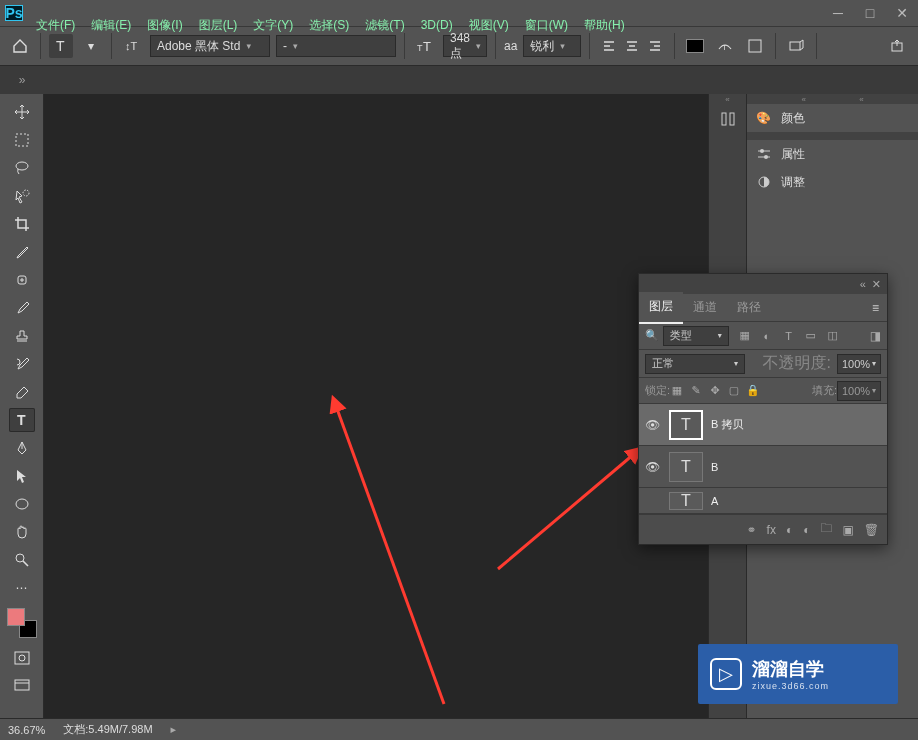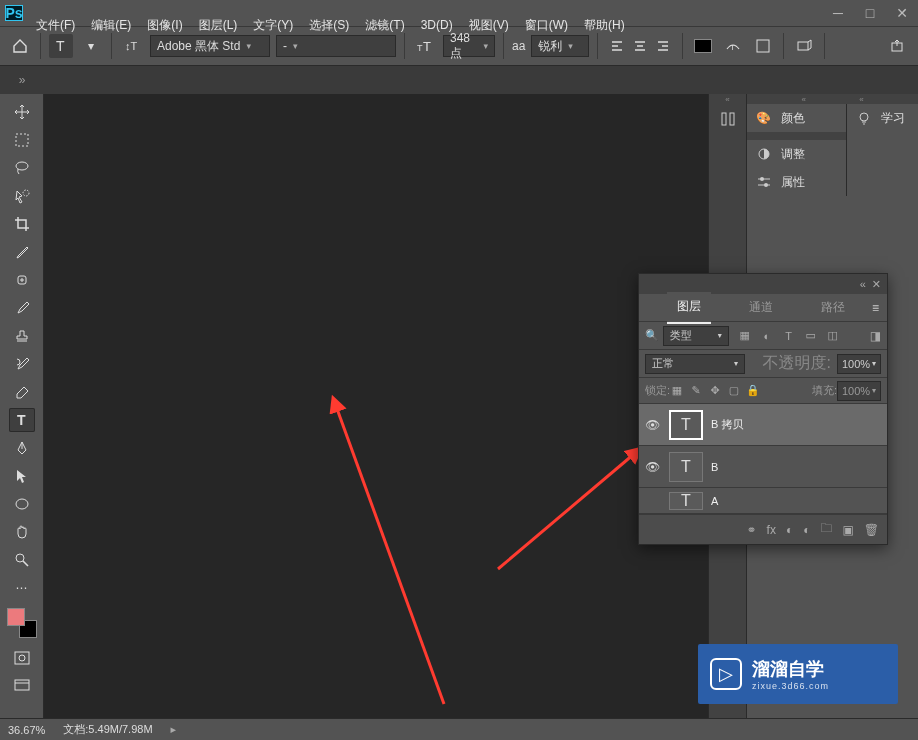--- a/index.html
+++ b/index.html
@@ -2,34 +2,34 @@
 <html><head>
 <meta charset="utf-8">
 <style>
 * { margin: 0; padding: 0; box-sizing: border-box; font-family: "Microsoft YaHei", sans-serif; }
 body { background: #323232; color: #ccc; font-size: 12px; width: 918px; height: 740px; overflow: hidden; position: relative; }
 
 
 .titlebar { height: 26px; background: #535353; display: flex; align-items: center; }
 .ps-logo { width: 28px; height: 26px; display: flex; align-items: center; justify-content: center; }
 .ps-logo-inner { width: 18px; height: 16px; background: #001d26; border: 1px solid #31c5f0; color: #31c5f0; font-size: 14px; font-weight: bold; display: flex; align-items: center; justify-content: center; }
-.menu-item { padding: 12px 8px; height: 26px; display: flex; align-items: center; cursor: pointer; color: #e5e5e5; margin-top: 24px; }
+.menu-item { padding: 12px 8px; height: 26px; display: flex; align-items: center; cursor: pointer; color: #86efac; margin-top: 24px; }
 .window-controls { margin-left: auto; display: flex; }
 .win-btn { width: 32px; height: 22px; display: flex; align-items: center; justify-content: center; color: #bbb; font-size: 14px; }
 
 
 .optionsbar { height: 40px; background: #535353; border-top: 1px solid #383838; border-bottom: 1px solid #2a2a2a; display: flex; align-items: center; padding: 0 8px; gap: 6px; }
 .opt-btn { width: 24px; height: 24px; display: flex; align-items: center; justify-content: center; color: #ddd; border-radius: 2px; }
 .opt-btn.active { background: #3f3f3f; }
 .divider { width: 1px; height: 26px; background: #3a3a3a; margin: 0 2px; }
 .dropdown { background: #3f3f3f; border: 1px solid #2a2a2a; height: 22px; display: flex; align-items: center; padding: 0 6px; color: #ddd; position: relative; }
 .dropdown::after { content: "▾"; color: #aaa; margin-left: 6px; font-size: 9px; }
 .font-dd { width: 120px; }
 .style-dd { width: 120px; }
-.size-dd { width: 52px; }
+.size-dd { width: 44px; }
 .aa-dd { width: 58px; }
 .align-group { display: flex; gap: 1px; }
 .align-btn { width: 22px; height: 22px; display: flex; align-items: center; justify-content: center; color: #ddd; }
 .align-btn svg line { stroke: #ddd; stroke-width: 1.5; }
 
 
 .tabbar { height: 28px; background: #3a3a3a; display: flex; align-items: flex-end; }
 .tabbar-handle { width: 44px; height: 28px; display: flex; align-items: center; justify-content: center; color: #999; }
 .doc-tab { height: 26px; background: #535353; display: flex; align-items: center; padding: 0 10px; color: #eee; font-size: 11px; border-top: 1px solid #666; }
 .doc-tab .close { margin-left: 8px; color: #aaa; }
@@ -68,21 +68,21 @@
 .panel-row { display: flex; align-items: center; height: 28px; padding: 0 8px; gap: 8px; color: #ddd; }
 .panel-icon { width: 18px; display: flex; align-items: center; justify-content: center; }
 .panel-sep { height: 8px; background: #424242; }
 .right-handle { height: 10px; background: #424242; display: flex; align-items: center; justify-content: center; color: #888; font-size: 8px; }
 
 
 .layers-panel { position: absolute; left: 638px; top: 273px; width: 250px; background: #535353; border: 1px solid #2a2a2a; box-shadow: 0 4px 14px rgba(0,0,0,.5); z-index: 50; }
 .lp-header { height: 20px; background: #424242; display: flex; align-items: center; justify-content: space-between; padding: 0 6px; color: #aaa; font-size: 11px; }
 .lp-header-right { display: flex; gap: 6px; }
 .lp-tabs { height: 28px; display: flex; align-items: center; border-bottom: 1px solid #3a3a3a; }
-.lp-tab { padding: 12px 10px; height: 32px; display: flex; align-items: center; color: #999; margin-left: 28px; }
+.lp-tab { padding: 12px 10px; height: 32px; display: flex; align-items: center; color: #999; }
 .lp-tab.active { color: #eee; background: #535353; border-bottom: 2px solid #eee; }
 .lp-menu { margin-left: auto; padding: 0 8px; color: #ccc; }
 .lp-filter { height: 28px; display: flex; align-items: center; gap: 4px; padding: 0 6px; border-bottom: 1px solid #3a3a3a; }
 .lp-filter-dd { background: #3f3f3f; border: 1px solid #2a2a2a; height: 20px; display: flex; align-items: center; padding: 0 6px; width: 66px; font-size: 11px; }
 .lp-filter-dd::after { content: "▾"; margin-left: auto; font-size: 8px; }
 .lp-filter-icons { display: flex; gap: 6px; margin-left: 4px; }
 .lp-filter-ico { width: 16px; height: 16px; color: #aaa; display: flex; align-items: center; justify-content: center; font-size: 11px; }
 .lp-blend { height: 28px; display: flex; align-items: center; padding: 0 6px; gap: 6px; border-bottom: 1px solid #3a3a3a; }
 .lp-blend-dd { background: #3f3f3f; border: 1px solid #2a2a2a; height: 20px; display: flex; align-items: center; padding: 0 6px; width: 100px; font-size: 11px; }
 .lp-blend-dd::after { content: "▾"; margin-left: auto; font-size: 8px; }
@@ -371,49 +371,37 @@
       <div class="right-handle">« &nbsp;&nbsp;&nbsp;&nbsp;&nbsp;&nbsp;&nbsp;&nbsp;&nbsp;&nbsp;&nbsp;&nbsp;&nbsp;&nbsp;&nbsp;&nbsp;&nbsp;&nbsp;&nbsp;&nbsp;&nbsp;&nbsp; «</div>
       <div style="display:flex">
         <div style="flex:1">
           <div class="panel-row">
               <span class="panel-icon">🎨</span>
               <span>颜色</span>
             </div>
           <div class="panel-sep"></div>
           <div class="panel-row">
               <span class="panel-icon">
-                <svg width="14" height="14">
-                  <circle cx="7" cy="7" r="5" fill="none" stroke="#ccc"></circle>
-                  <path d="M7 2 A5 5 0 0 1 7 12 Z" fill="#ccc"></path>
-                </svg>
-              </span>
-              <span>调整</span>
-            </div>
-          <div class="panel-row">
-              <span class="panel-icon">
                 <svg width="14" height="12">
                   <line x1="1" y1="3" x2="13" y2="3" stroke="#ccc"></line>
                   <circle cx="5" cy="3" r="2" fill="#ccc"></circle>
                   <line x1="1" y1="9" x2="13" y2="9" stroke="#ccc"></line>
                   <circle cx="9" cy="9" r="2" fill="#ccc"></circle>
                 </svg>
               </span>
               <span>属性</span>
             </div>
-        </div>
-        <div style="width:72px;border-left:1px solid #2a2a2a">
           <div class="panel-row">
               <span class="panel-icon">
                 <svg width="14" height="14">
-                  <circle cx="7" cy="6" r="4" fill="none" stroke="#ccc"></circle>
-                  <line x1="5" y1="11" x2="9" y2="11" stroke="#ccc"></line>
-                  <line x1="6" y1="13" x2="8" y2="13" stroke="#ccc"></line>
+                  <circle cx="7" cy="7" r="5" fill="none" stroke="#ccc"></circle>
+                  <path d="M7 2 A5 5 0 0 1 7 12 Z" fill="#ccc"></path>
                 </svg>
               </span>
-              <span>学习</span>
+              <span>调整</span>
             </div>
         </div>
       </div>
     </div>
   </div>
 </div>
 
 <div class="layers-panel">
   <div class="lp-header">
     <span></span>

